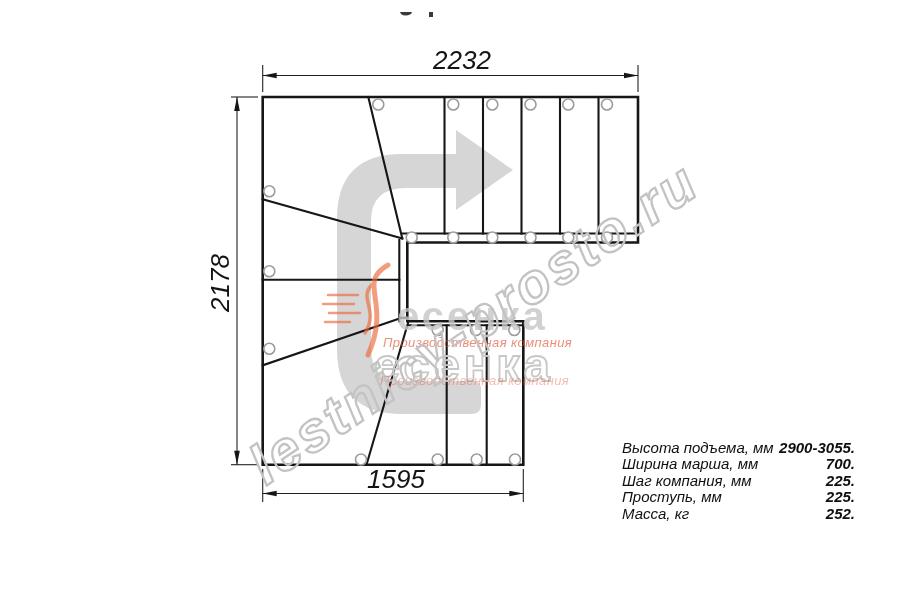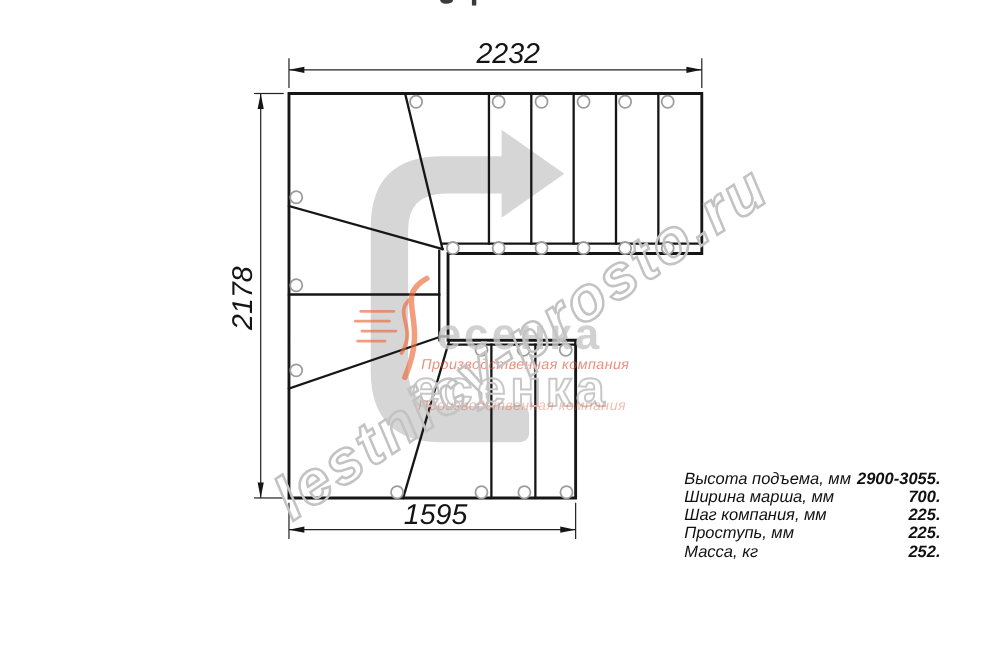--- a/index.html
+++ b/index.html
@@ -1,17 +1,17 @@
 <!DOCTYPE html>
 <html><head>
 <meta charset="utf-8">
 <style>
   html,body{margin:0;padding:0;background:#ffffff;}
   #stage{position:relative;width:900px;height:512px;background:#ffffff;overflow:hidden;
-         font-family:"Liberation Sans",sans-serif;}
+         font-family:"Liberation Sans",sans-serif;margin-top:12px;}
   #plan{position:absolute;left:0;top:0;z-index:1;}
   .dim{font:italic 26px "Liberation Sans",sans-serif;fill:#141414;}
   
   .wm-site{position:absolute;left:210px;top:278px;z-index:5;white-space:nowrap;
            font:bold italic 56px "Liberation Sans",sans-serif;letter-spacing:3px;
            color:transparent;-webkit-text-stroke:2.3px #c3c3c3;
            transform:rotate(-34deg);transform-origin:50% 50%;}
   
   .wm-brand-top{position:absolute;left:397px;top:284px;z-index:4;
            font:bold 40px "Liberation Sans",sans-serif;letter-spacing:3px;line-height:1;

